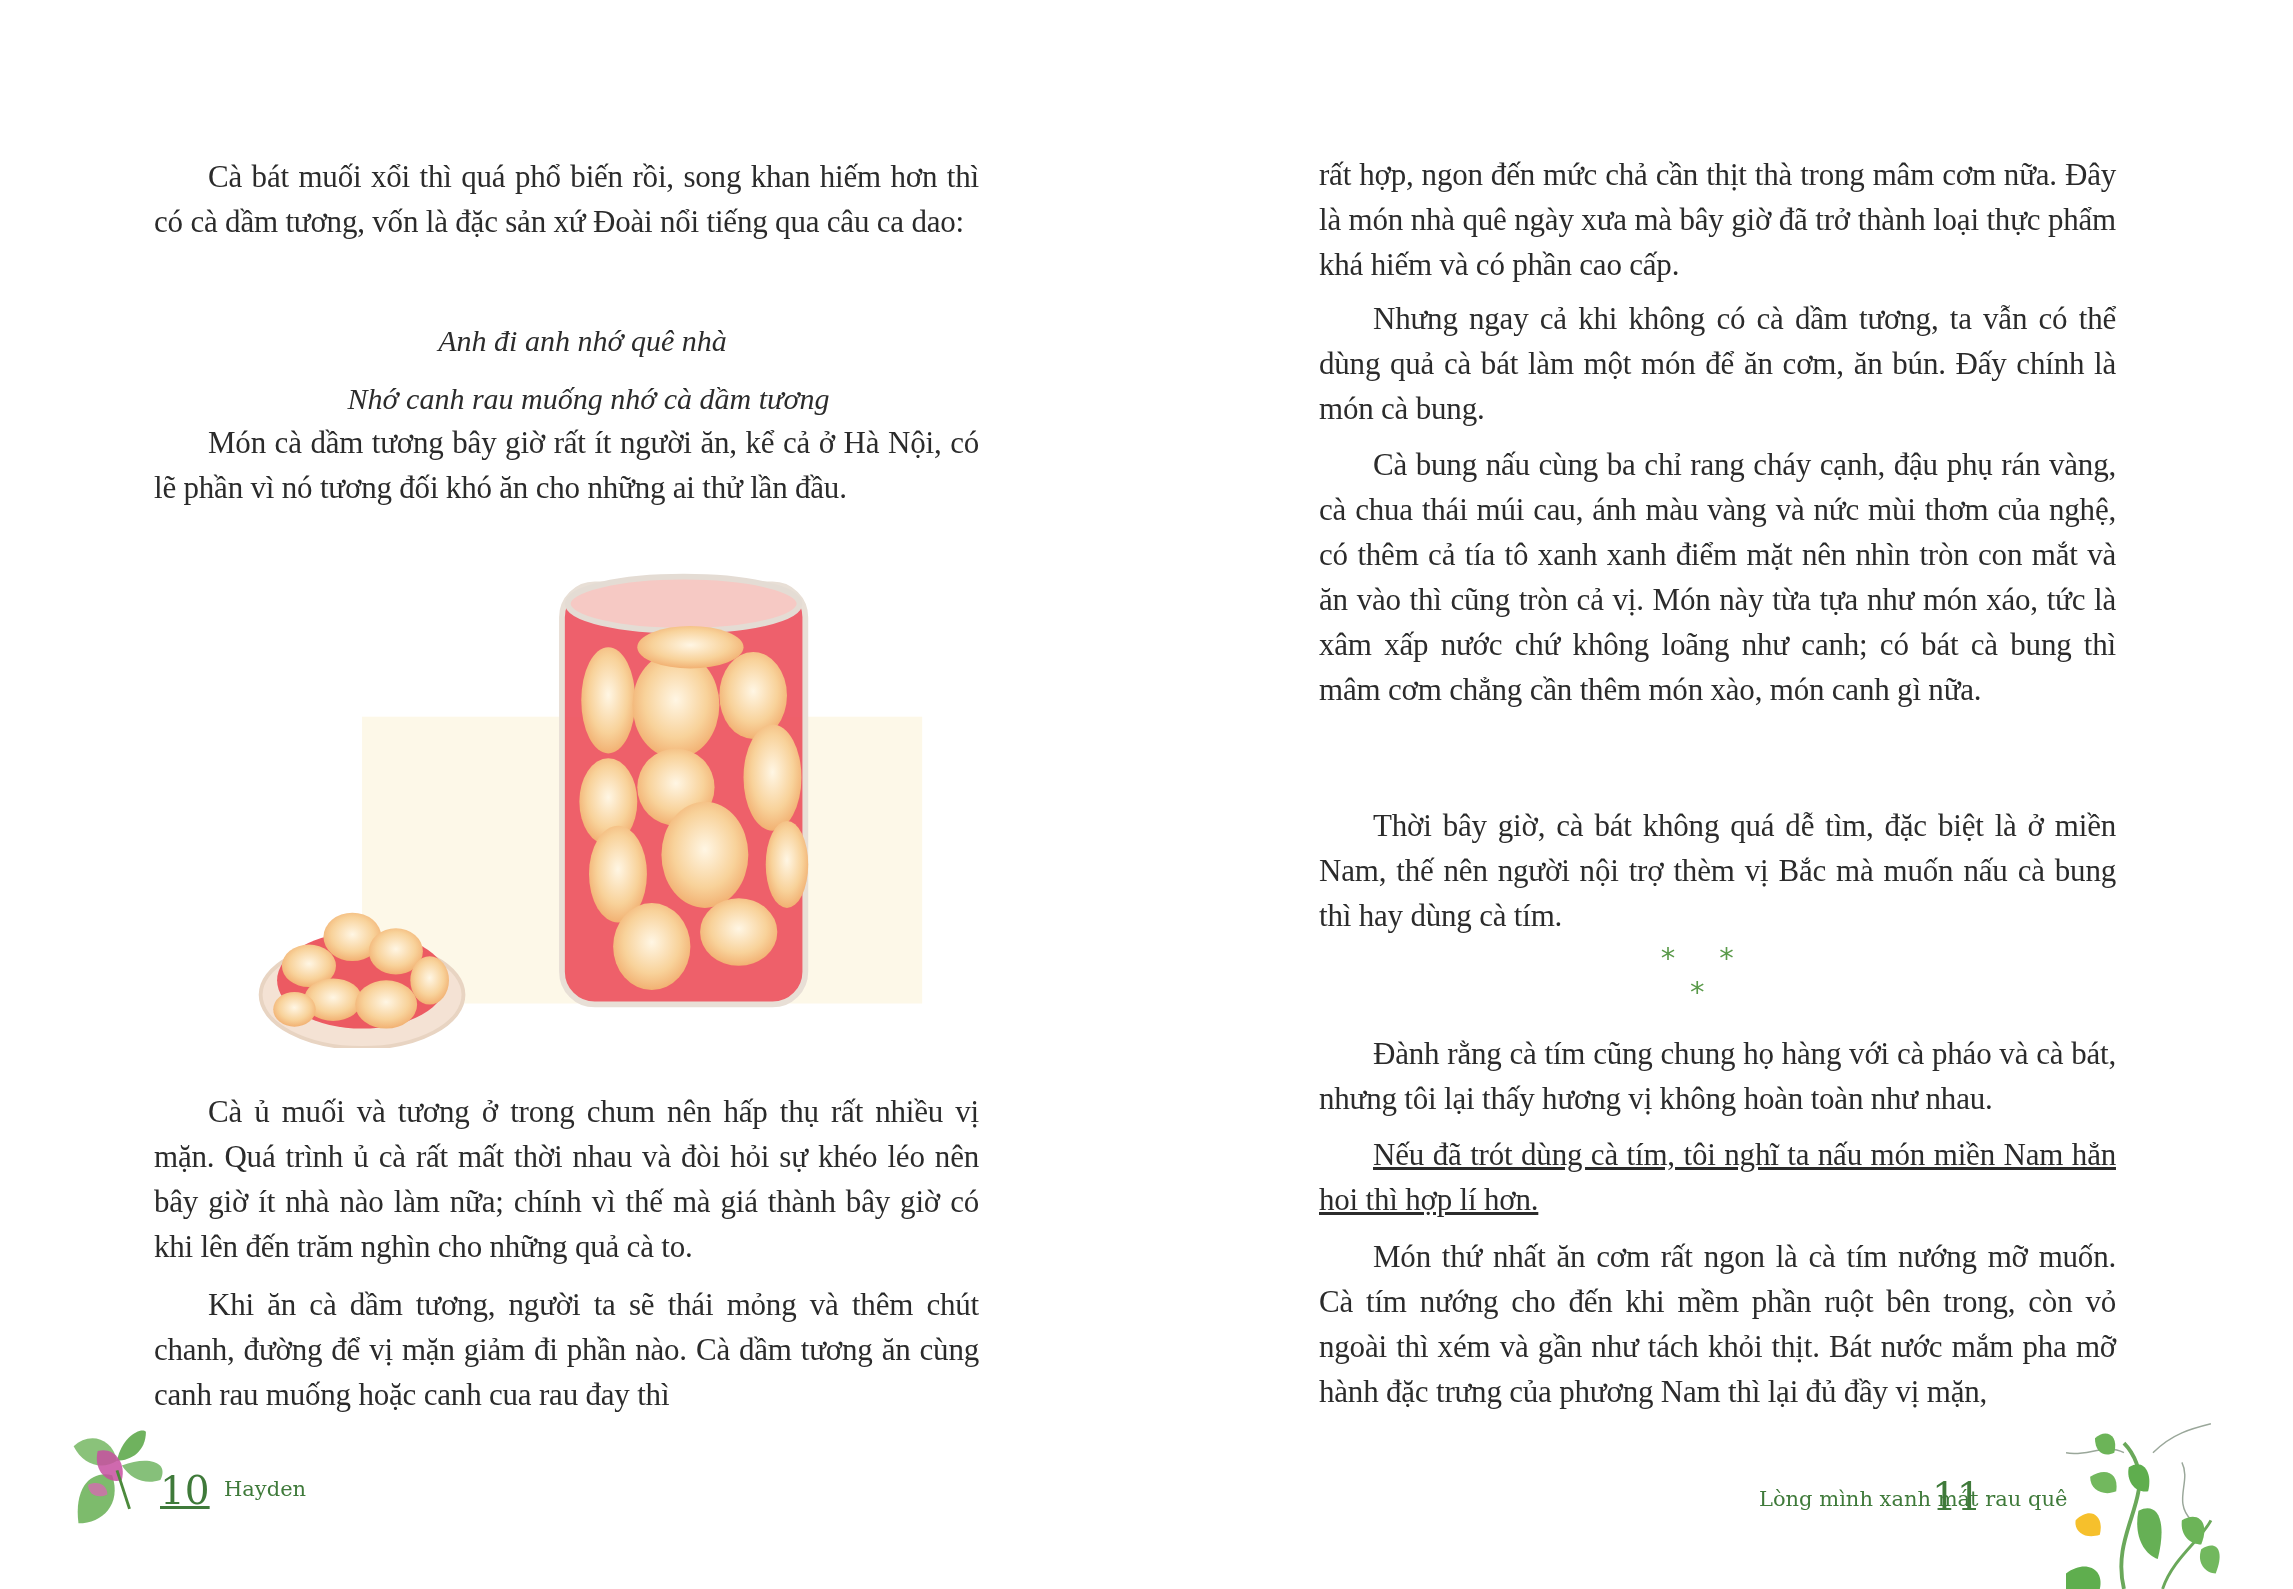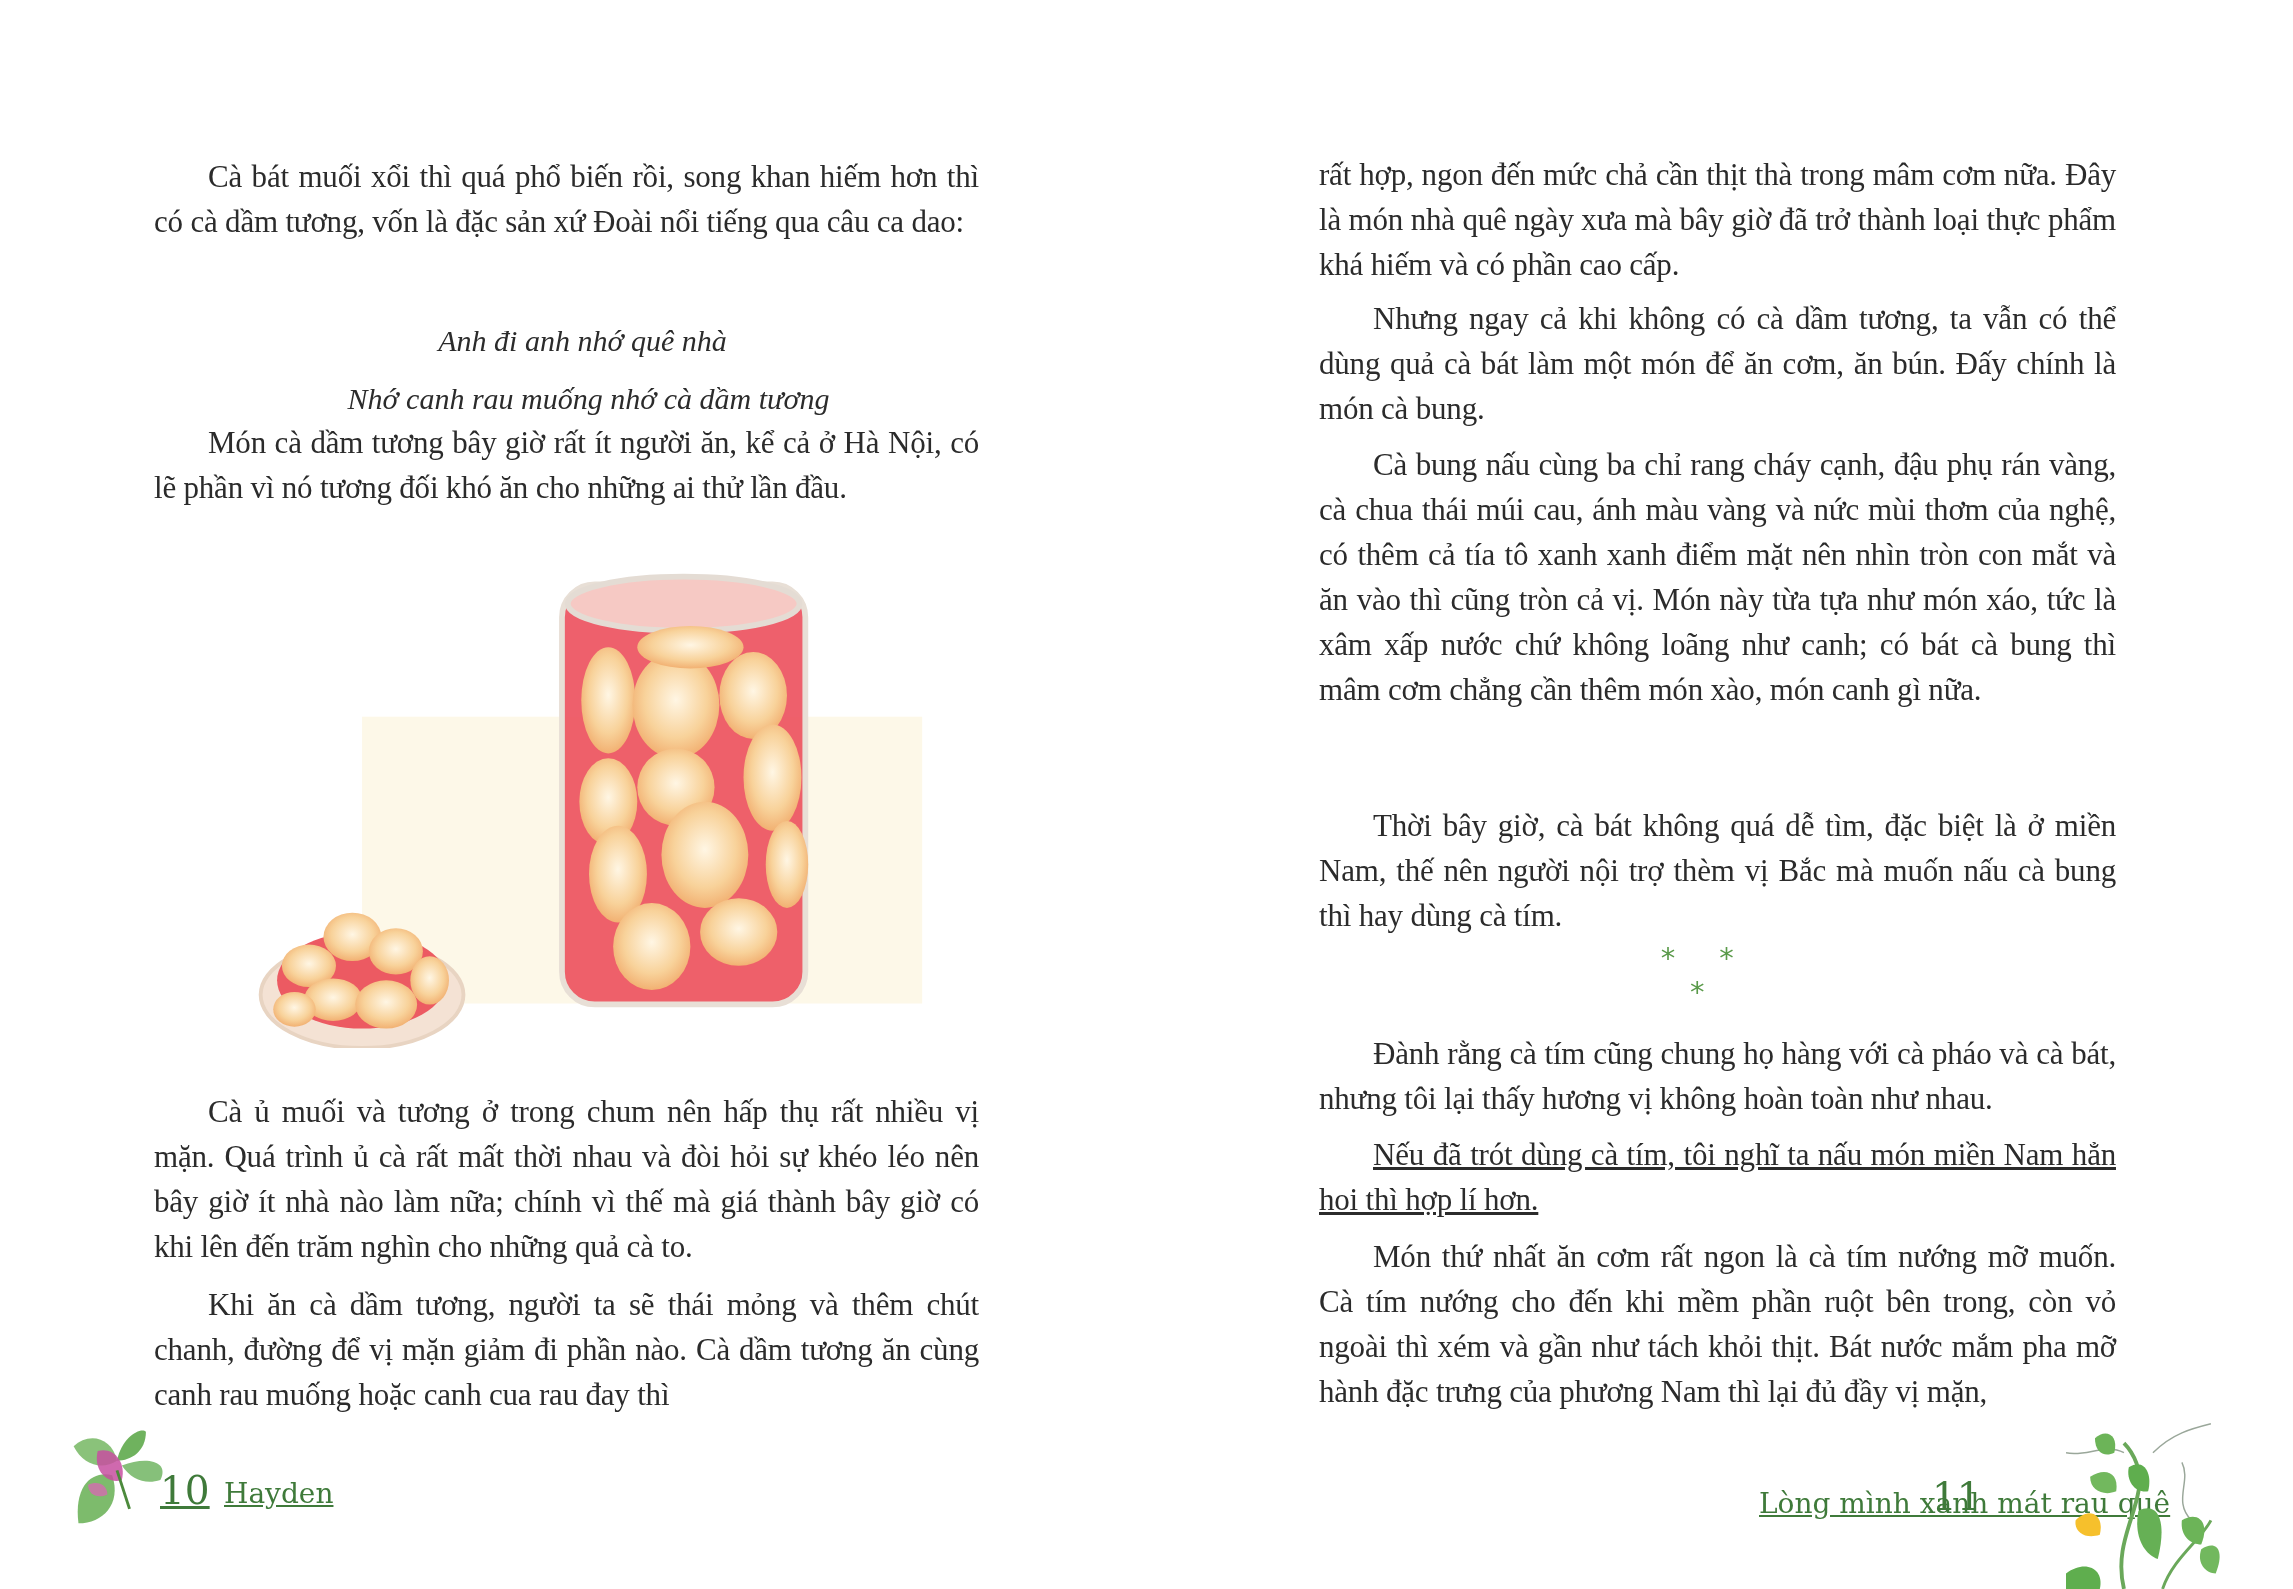--- a/index.html
+++ b/index.html
@@ -11,21 +11,21 @@
   .para { position:absolute; font-size:31px; line-height:45px; text-align:justify;
           text-align-last:left; margin:0; letter-spacing:-0.2px; }
   .para.indent { text-indent:54px; }
   .verse { position:absolute; font-size:30px; font-style:italic; text-align:center; margin:16px; line-height:39px; }
   .left-col { left:154px; width:825px; }
   .right-col { left:1319px; width:797px; }
   .stars { position:absolute; left:1641px; width:130px; top:941px; text-align:center;
            font-family:"DejaVu Sans",sans-serif; font-size:29px; letter-spacing:17.4px; color:#5a9a4a; }
   .folio { position:absolute; color:#3f7a3a; font-family:"DejaVu Serif",serif; }
   .folio-num { font-size:39px; }
-  .folio-txt { font-size:28px;text-decoration:underline; }
+  .folio-txt { font-size:21px; }
   .illustration { position:absolute; left:251px; top:565px; width:676px; height:483px; }
   .deco { position:absolute; }
 </style>
 </head>
 <body>
 
 <div class="page left"></div>
 <div class="page right"></div>
 
 <p class="para indent left-col" style="top:154px;">Cà bát muối xổi thì quá phổ biến rồi, song khan hiếm hơn thì có cà dầm tương, vốn là đặc sản xứ Đoài nổi tiếng qua câu ca dao:</p>

